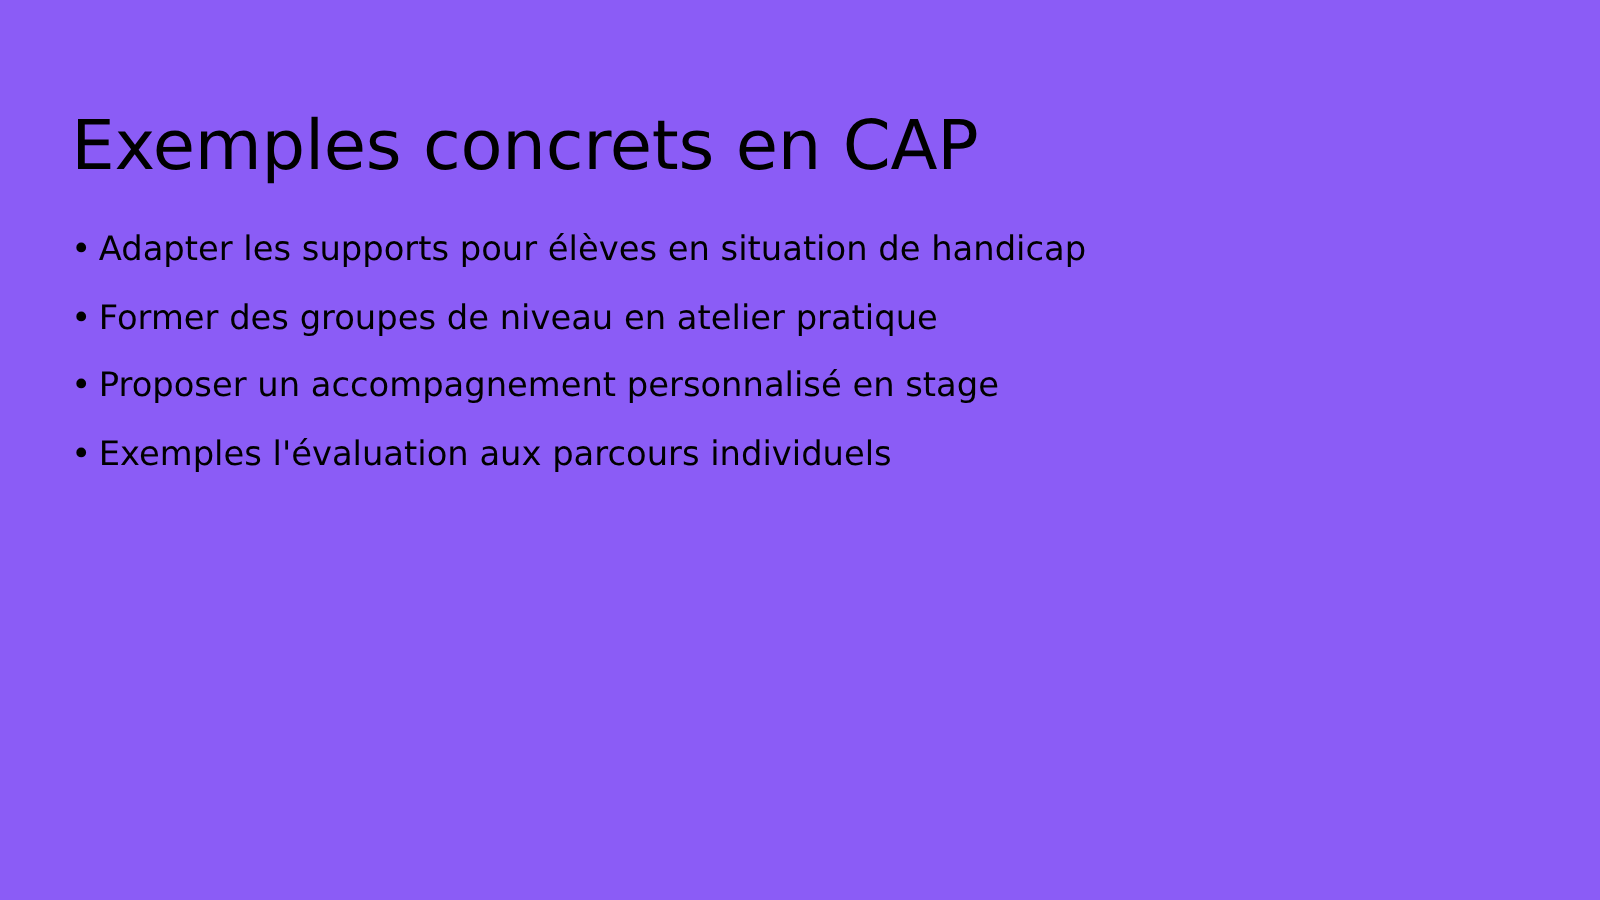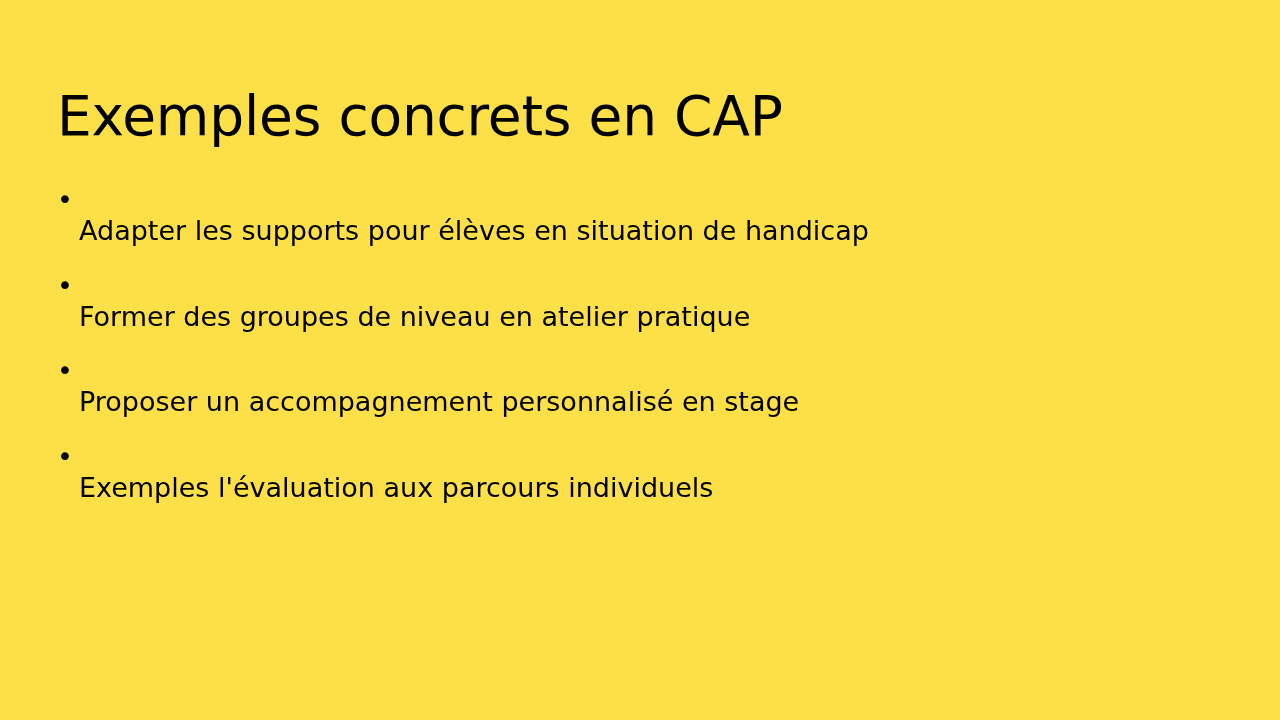--- a/index.html
+++ b/index.html
@@ -11,21 +11,21 @@
     height: 720px;
     background: #ffffff;
     font-family: "DejaVu Sans", "Liberation Sans", sans-serif;
     color: #000000;
     overflow: hidden;
   }
   .slide {
     position: relative;
     width: 1280px;
     height: 720px;
-    background: #fde047;
+    background: #8b5cf6;
     box-sizing: border-box;
   }
   .slide-title {
     position: absolute;
     left: 57px;
     top: 48px;
     width: 1170px;
     font-size: 55px;
     line-height: 1.15;
     font-weight: 400;
@@ -53,21 +53,20 @@
   .bullet-marker {
     flex: 0 0 auto;
     width: 22px;
     font-size: 27px;
     line-height: 1.28;
     color: #000000;
   }
   .bullet-text {
     flex: 1 1 auto;
     white-space: pre-wrap;
-    margin-top: 31px;
   }
 </style>
 </head>
 <body>
 
 <div class="slide">
 
   <h1 class="slide-title">Exemples concrets en CAP</h1>
 
   <ul class="bullet-list">

